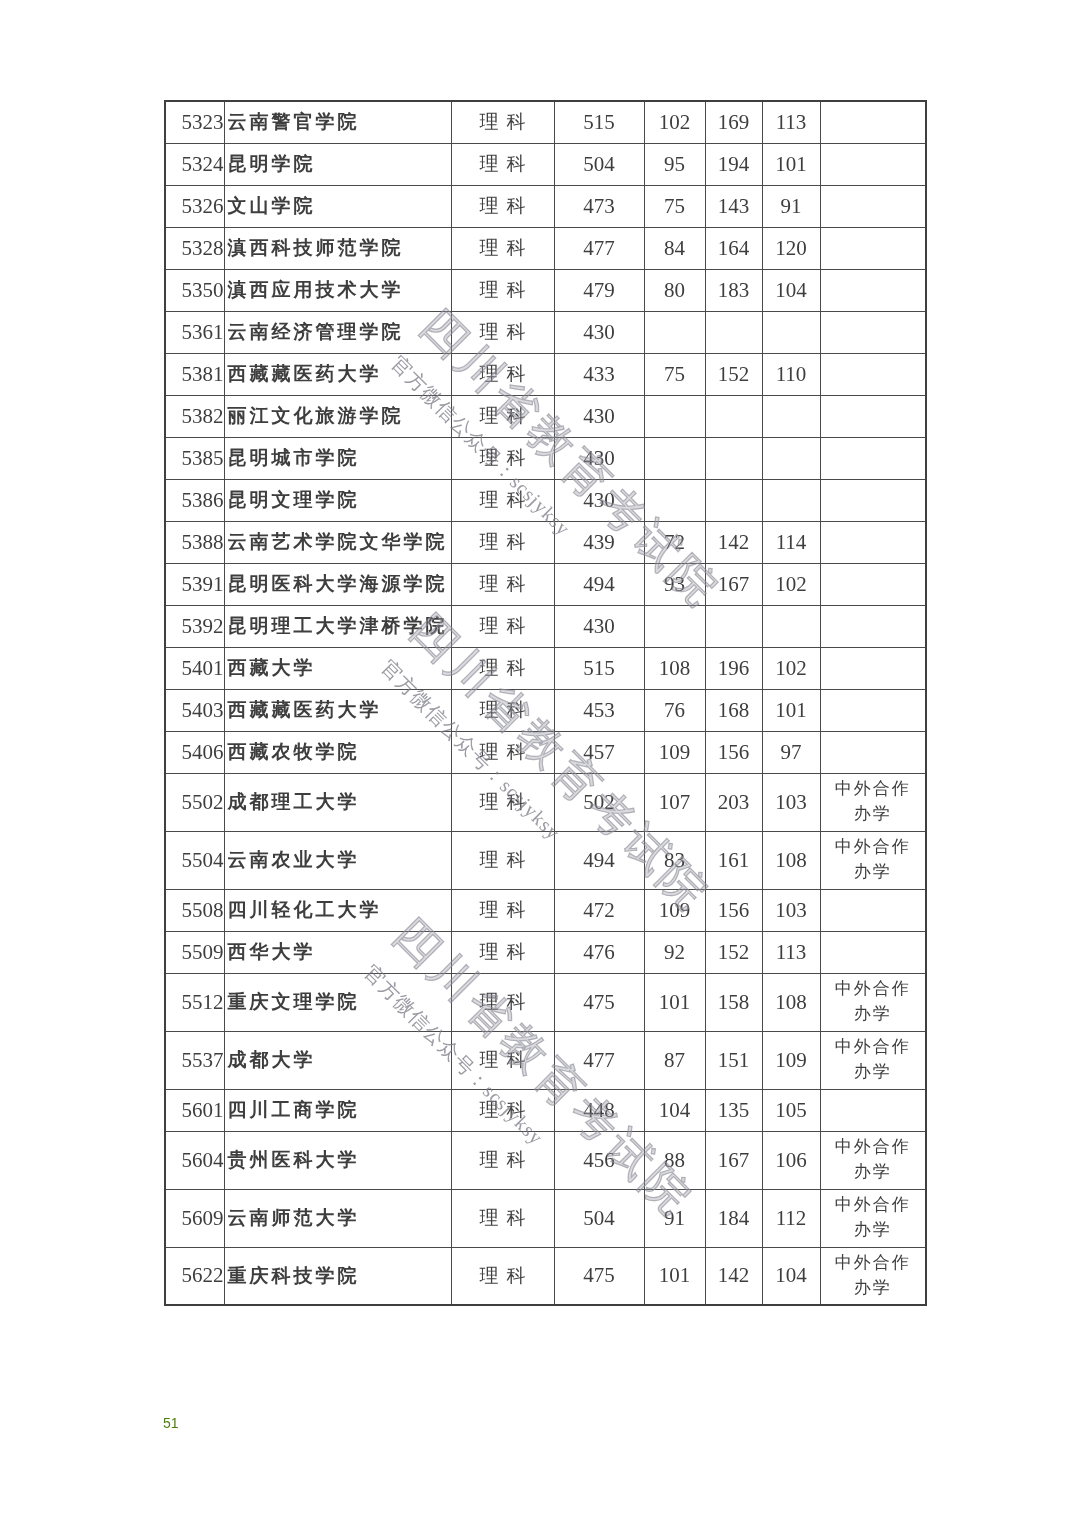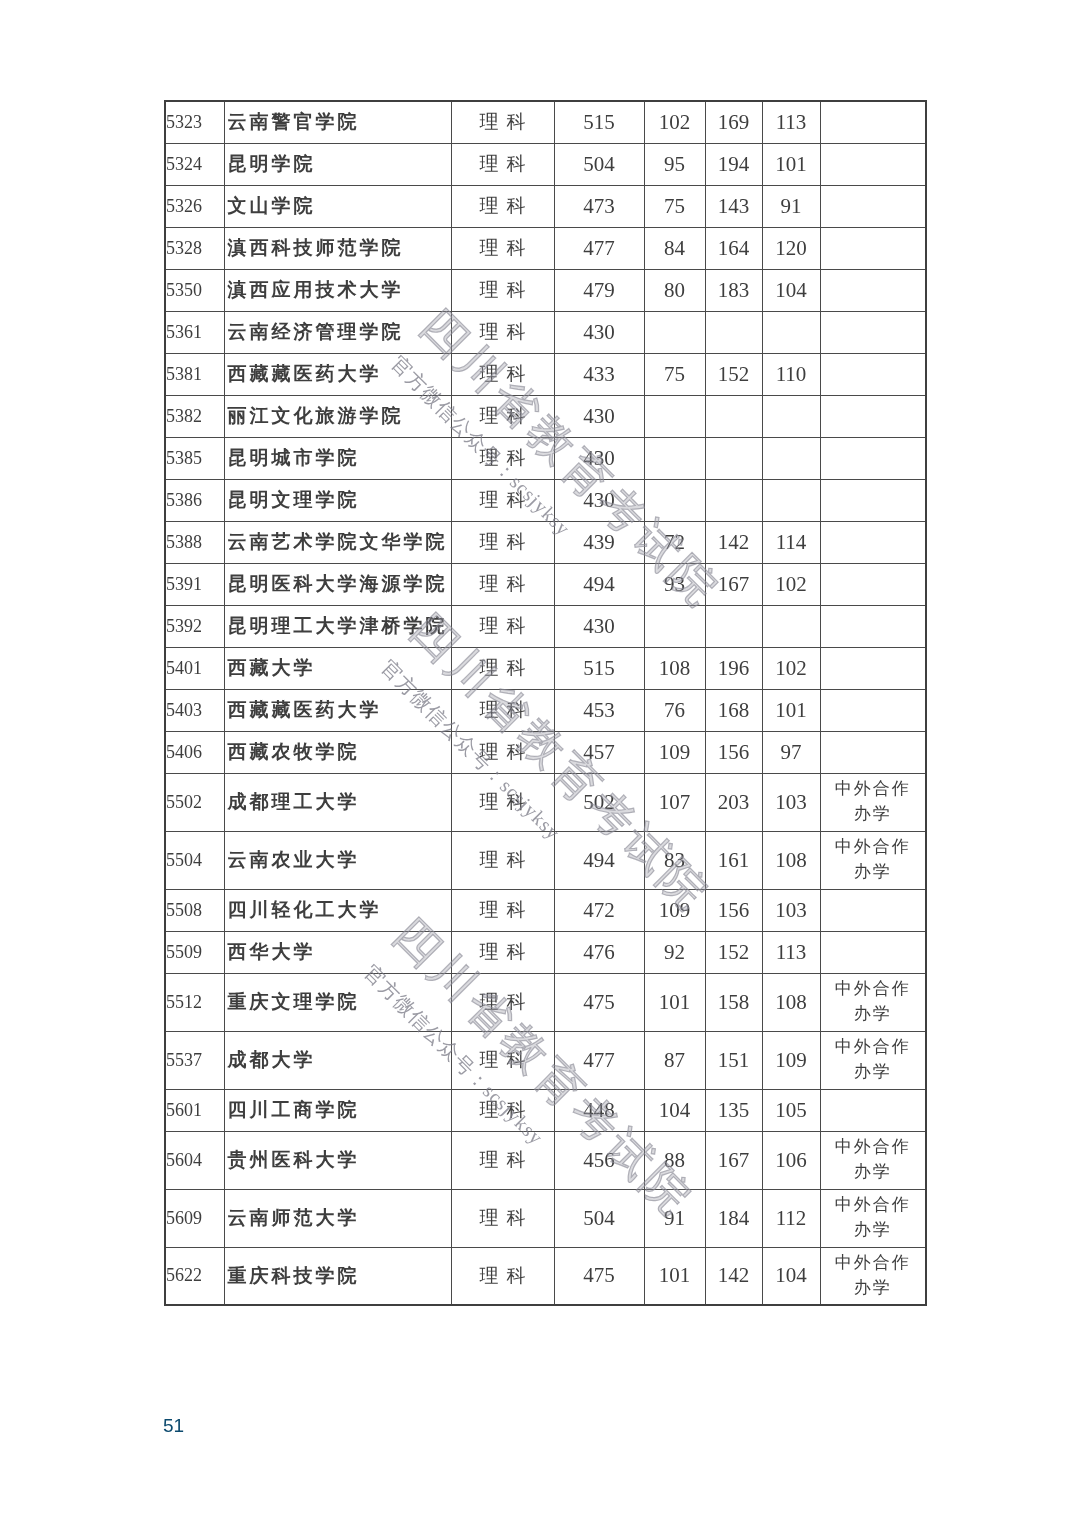--- a/index.html
+++ b/index.html
@@ -27,22 +27,22 @@
   table.score-table td {
     border: 1px solid #4a4a4a;
     vertical-align: middle;
     overflow: hidden;
     background: transparent;
   }
   tr.row-normal { height: 42px; }
   tr.row-tall   { height: 58px; }
 
   td.code {
-    text-align: left;
-    font-size: 18px;
+    text-align: right;
+    font-size: 21px;
   }
   td.name {
     text-align: left;
     padding-left: 3px;
     font-size: 19px;
     letter-spacing: 3px;
     white-space: nowrap;
     font-weight: bold;
   }
   td.category {
@@ -91,22 +91,22 @@
   .wm1 { left: 450px; top: 296px; }
   .wm2 { left: 440px; top: 600px; }
   .wm3 { left: 423px; top: 905px; }
 
   
   .page-number {
     position: absolute;
     left: 163px;
     top: 1415px;
     font-family: "Liberation Sans", "DejaVu Sans", sans-serif;
-    font-size: 19px;
-    color: #0c4a6e;
+    font-size: 14px;
+    color: #4d7c0f;
   }
 </style>
 </head>
 <body>
 
 <div class="page">
 
   <div class="wm wm1">
     <div class="wm-big">四川省教育考试院</div>
     <div class="wm-small">官方微信公众号：scsjyksy</div>

